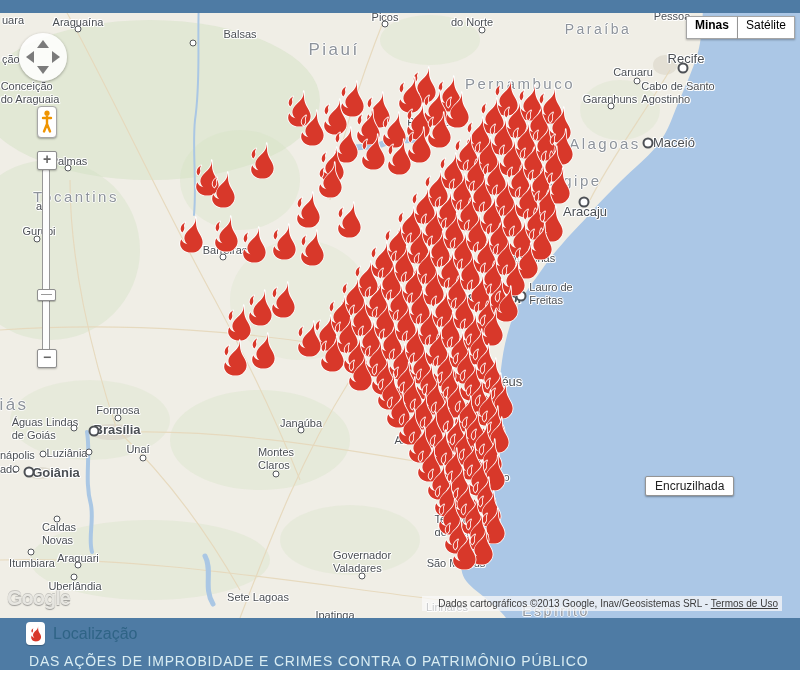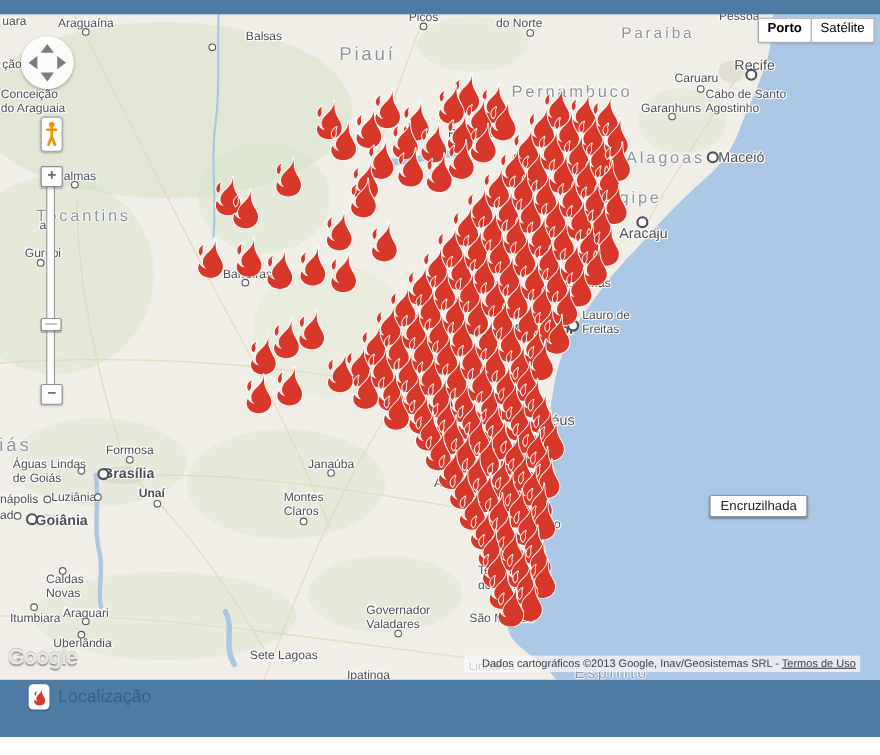--- a/index.html
+++ b/index.html
@@ -50,21 +50,21 @@
   #zoom-track{position:absolute;left:42px;top:168px;width:6px;height:182px;background:#fdfdfd;border:1px solid #979797;border-radius:3px;z-index:9;}
   #zoom-handle{position:absolute;left:37px;top:289px;width:17px;height:10px;background:#fff;border:1px solid #8f8f8f;border-radius:2px;z-index:10;box-shadow:0 1px 1px rgba(0,0,0,.25);}
   #zoom-handle:after{content:"";position:absolute;left:3px;right:3px;top:4px;height:1px;background:#9a9a9a;}
 
   #maptype{position:absolute;right:5px;top:16px;z-index:12;display:flex;}
   .mt-btn{background:#fff;border:1px solid #a5a5a5;box-shadow:0 1px 2px rgba(0,0,0,.3);font-size:12px;color:#000;
     padding:2px 8px;height:17px;line-height:13px;cursor:pointer;}
   .mt-btn.selected{font-weight:bold;}
   .mt-btn + .mt-btn{border-left:none;}
 
-  #tooltip{position:absolute;left:645px;top:450px;z-index:14;background:#fff;border:1px solid #949494;border-radius:2px;
+  #tooltip{position:absolute;left:645px;top:476px;z-index:14;background:#fff;border:1px solid #949494;border-radius:2px;
     box-shadow:0 1px 2px rgba(0,0,0,.35);padding:2px 9px;font-size:12px;color:#222;}
 
   #attribution{position:absolute;right:18px;top:596px;width:360px;height:15px;z-index:8;
     background:rgba(250,250,250,.72);font-size:10px;color:#3c3c3c;text-align:right;padding:2px 4px 0 0;box-sizing:border-box;}
   #attribution a{color:#3c3c3c;}
 
   #google-logo{position:absolute;left:7px;top:587px;z-index:8;font-size:20px;font-weight:bold;letter-spacing:-1px;
     color:rgba(240,238,233,.9);text-shadow:0 1px 1px rgba(90,90,90,.55),0 -1px 0 rgba(120,120,120,.35);}
 
   
@@ -190,21 +190,21 @@
         <div class="city-dot" style="left: 223px; top: 257px;"></div>
         <div class="city-label" style="left: 118px; top: 410px;">Formosa</div>
         <div class="city-dot" style="left: 118px; top: 418px;"></div>
         <div class="city-label" style="left: 45px; top: 429px;">Águas Lindas
 de Goiás</div>
         <div class="city-dot" style="left: 74px; top: 428px;"></div>
         <div class="city-label bold" style="font-size: 13px; left: 117px; top: 430px;">Brasília</div>
         <div class="city-ring" style="left: 94px; top: 431px;"></div>
         <div class="city-label" style="left: 67px; top: 453px;">Luziânia</div>
         <div class="city-dot" style="left: 89px; top: 452px;"></div>
-        <div class="city-label" style="left: 138px; top: 449px; font-weight: bold;">Unaí</div>
+        <div class="city-label" style="left: 138px; top: 449px;">Unaí</div>
         <div class="city-dot" style="left: 143px; top: 458px;"></div>
         <div class="city-label left" style="left: 0px; top: 455px;">nápolis</div>
         <div class="city-dot" style="left: 43px; top: 454px;"></div>
         <div class="city-label bold" style="font-size: 13px; left: 56px; top: 473px;">Goiânia</div>
         <div class="city-ring" style="left: 29px; top: 472px;"></div>
         <div class="city-label left" style="left: 0px; top: 469px;">ade</div>
         <div class="city-dot" style="left: 16px; top: 469px;"></div>
         <div class="city-label" style="left: 59px; top: 534px;">Caldas
 Novas</div>
         <div class="city-dot" style="left: 57px; top: 519px;"></div>
@@ -787,32 +787,33 @@
         <path d="M6 6.5 L6 14 M2 8 L10 8 M6 14 L3 21.5 M6 14 L9 21.5" stroke="#ef9400" stroke-width="2.4" stroke-linecap="round" fill="none"></path>
       </svg>
     </div>
 
     <div id="zoom-track"></div>
     <div id="zoom-in" class="zoom-btn">+</div>
     <div id="zoom-handle"></div>
     <div id="zoom-out" class="zoom-btn">−</div>
 
     <div id="maptype">
-      <div class="mt-btn selected">Porto</div>
+      <div class="mt-btn selected">Minas</div>
       <div class="mt-btn">Satélite</div>
     </div>
 
     <div id="tooltip">Encruzilhada</div>
   </div>
 
   <div id="topbar"></div>
 
   <div id="banner">
     <div id="banner-icon">
       <svg width="13" height="17" viewBox="0 0 24 30">
           <use href="#flame-sym"></use>
         </svg>
     </div>
     <div id="banner-title">Localização</div>
+    <div id="banner-subtitle">DAS AÇÕES DE IMPROBIDADE E CRIMES CONTRA O PATRIMÔNIO PÚBLICO</div>
   </div>
 
   <div id="footer"></div>
 </div>
 
 </body></html>

